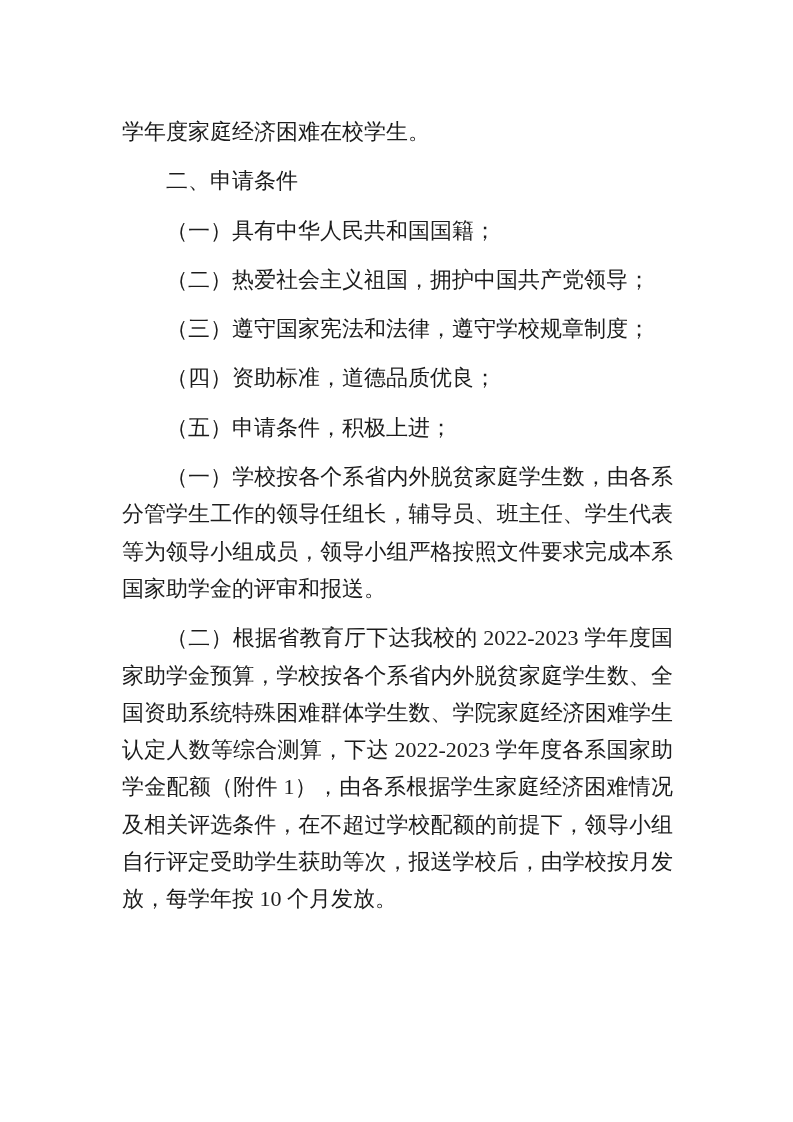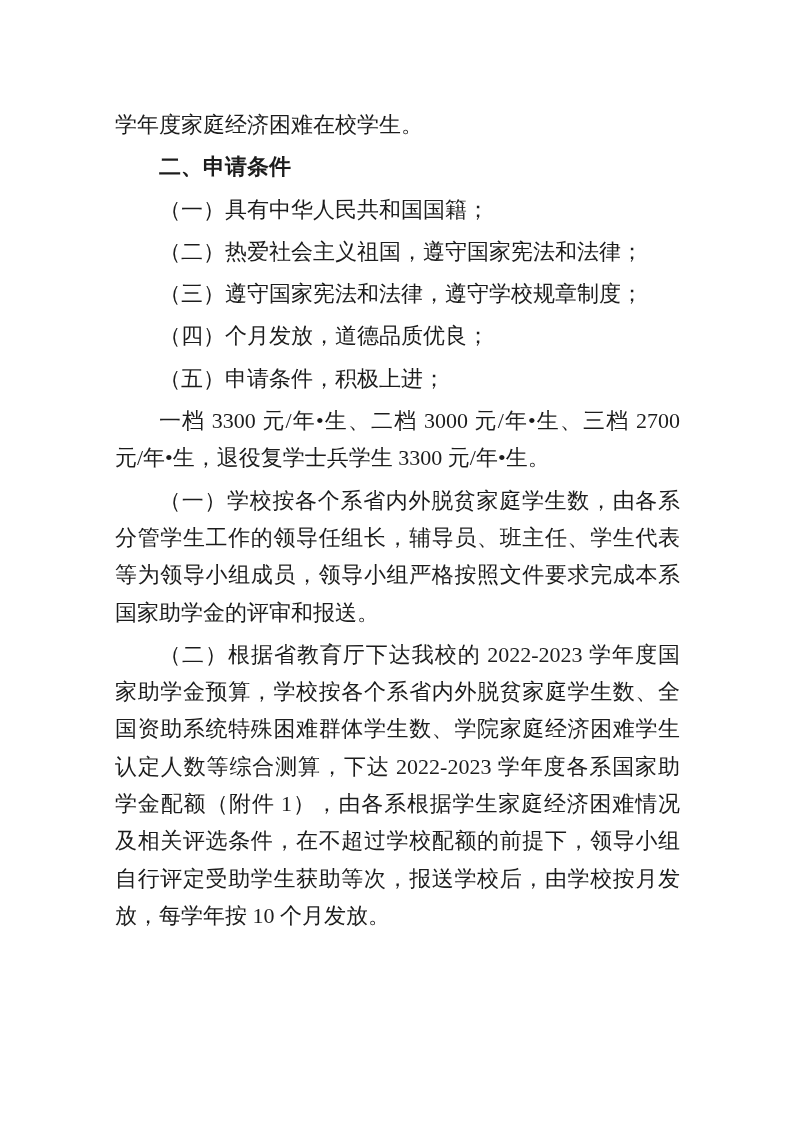--- a/index.html
+++ b/index.html
@@ -22,59 +22,58 @@
     position: absolute;
     left: 110px;
     top: 101px;
     width: 575px;
     color: #1c1c1c;
     font-family: "Liberation Serif", "DejaVu Serif", serif;
     font-size: 22px;
     line-height: 37.3px;
   }
   .block {
-    margin: 5px;
+    margin: 12px;
     padding: 0;
     text-indent: 2em;
   }
   .block.no-indent {
     text-indent: 0;
   }
   .heading {
-    font-weight: 700;
+    font-weight: 400;
     font-family: "Liberation Sans", "DejaVu Sans", sans-serif;
   }
   .justify {
     text-align: justify;
     text-justify: inter-character;
   }
 </style>
 </head>
 <body>
 
 <div class="page">
   <div class="doc-body">
 
     <p class="block no-indent justify">学年度家庭经济困难在校学生。</p>
 
     <p class="block heading">二、申请条件</p>
 
     <p class="block">（一）具有中华人民共和国国籍；</p>
 
-    <p class="block">（二）热爱社会主义祖国，遵守国家宪法和法律；</p>
+    <p class="block">（二）热爱社会主义祖国，拥护中国共产党领导；</p>
 
     <p class="block">（三）遵守国家宪法和法律，遵守学校规章制度；</p>
 
-    <p class="block">（四）个月发放，道德品质优良；</p>
+    <p class="block">（四）资助标准，道德品质优良；</p>
 
     <p class="block">（五）申请条件，积极上进；</p>
 
 
 
-    <p class="block justify">一档 3300 元/年•生、二档 3000 元/年•生、三档 2700 元/年•生，退役复学士兵学生 3300 元/年•生。</p>
 
 
     <p class="block justify">（一）学校按各个系省内外脱贫家庭学生数，由各系分管学生工作的领导任组长，辅导员、班主任、学生代表等为领导小组成员，领导小组严格按照文件要求完成本系国家助学金的评审和报送。</p>
 
     <p class="block justify">（二）根据省教育厅下达我校的 2022-2023 学年度国家助学金预算，学校按各个系省内外脱贫家庭学生数、全国资助系统特殊困难群体学生数、学院家庭经济困难学生认定人数等综合测算，下达 2022-2023 学年度各系国家助学金配额（附件 1），由各系根据学生家庭经济困难情况及相关评选条件，在不超过学校配额的前提下，领导小组自行评定受助学生获助等次，报送学校后，由学校按月发放，每学年按 10 个月发放。</p>
 
   </div>
 </div>
 
 </body></html>

